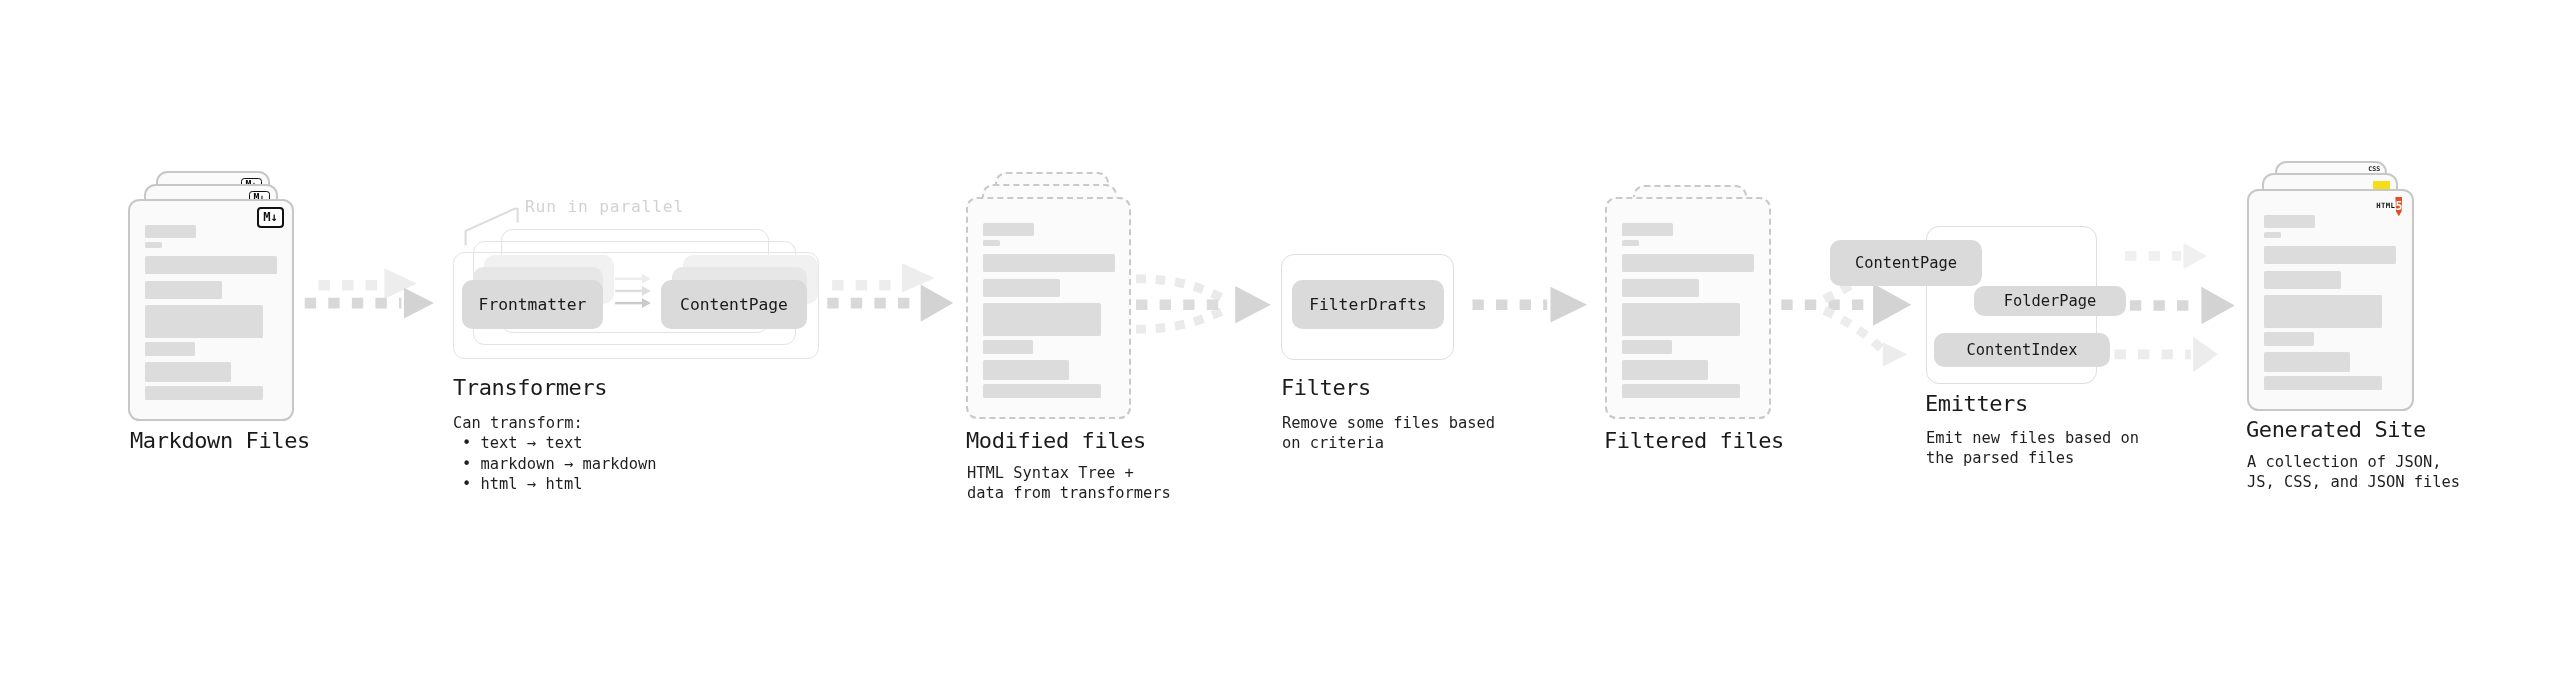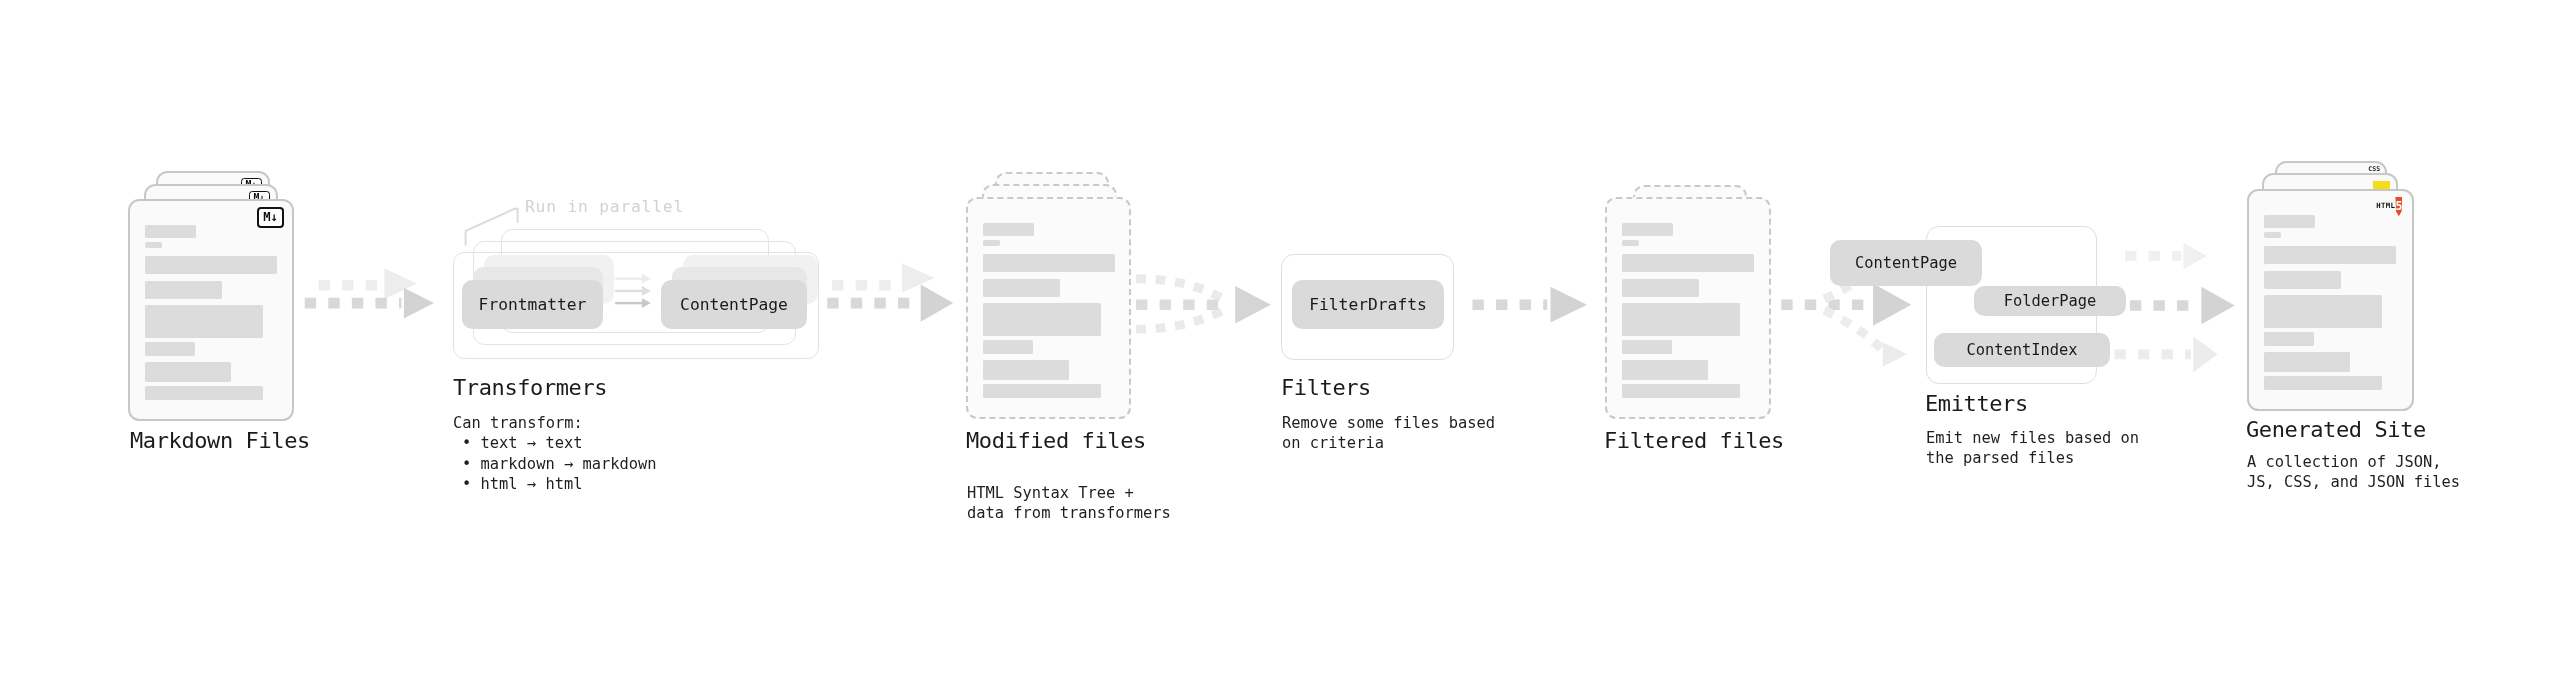--- a/index.html
+++ b/index.html
@@ -161,21 +161,21 @@
       <i class="skel-bar" style="left:15.4px;top:24.4px;width:51px;height:12.2px;"></i>
       <i class="skel-bar" style="left:15.4px;top:41px;width:17px;height:5.7px;"></i>
       <i class="skel-bar" style="left:15.4px;top:55px;width:132px;height:18px;"></i>
       <i class="skel-bar" style="left:15.4px;top:80px;width:77px;height:18px;"></i>
       <i class="skel-bar" style="left:15.4px;top:104px;width:118px;height:32.5px;"></i>
       <i class="skel-bar" style="left:15.4px;top:141px;width:50px;height:14px;"></i>
       <i class="skel-bar" style="left:15.4px;top:161px;width:86px;height:19.5px;"></i>
       <i class="skel-bar" style="left:15.4px;top:185px;width:118px;height:14px;"></i>
     </div>
     <div class="title" style="left:966px;top:428px;">Modified files</div>
-    <div class="sub" style="left:967px;top:463px;margin-top:20px;">
+    <div class="sub" style="left:967px;top:463px;">
       <span class="line">HTML Syntax Tree +</span>
       <span class="line">data from transformers</span>
     </div>
   </div>
 
   <div>
     <div class="box" style="left:1281px;top:254px;width:173px;height:106px;"></div>
     <div class="pill" style="left:1292px;top:280px;width:152px;height:49px;">FilterDrafts</div>
     <div class="title" style="left:1281px;top:375px;">Filters</div>
     <div class="sub" style="left:1282px;top:413px;">

